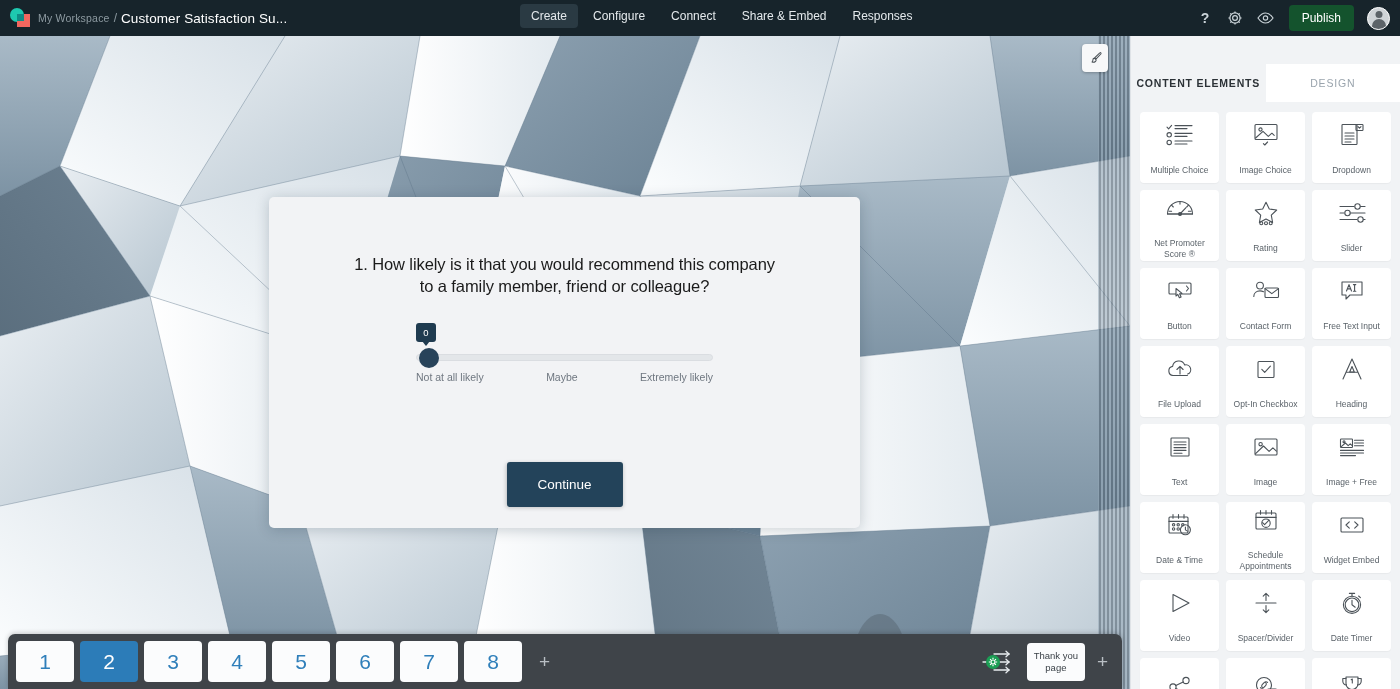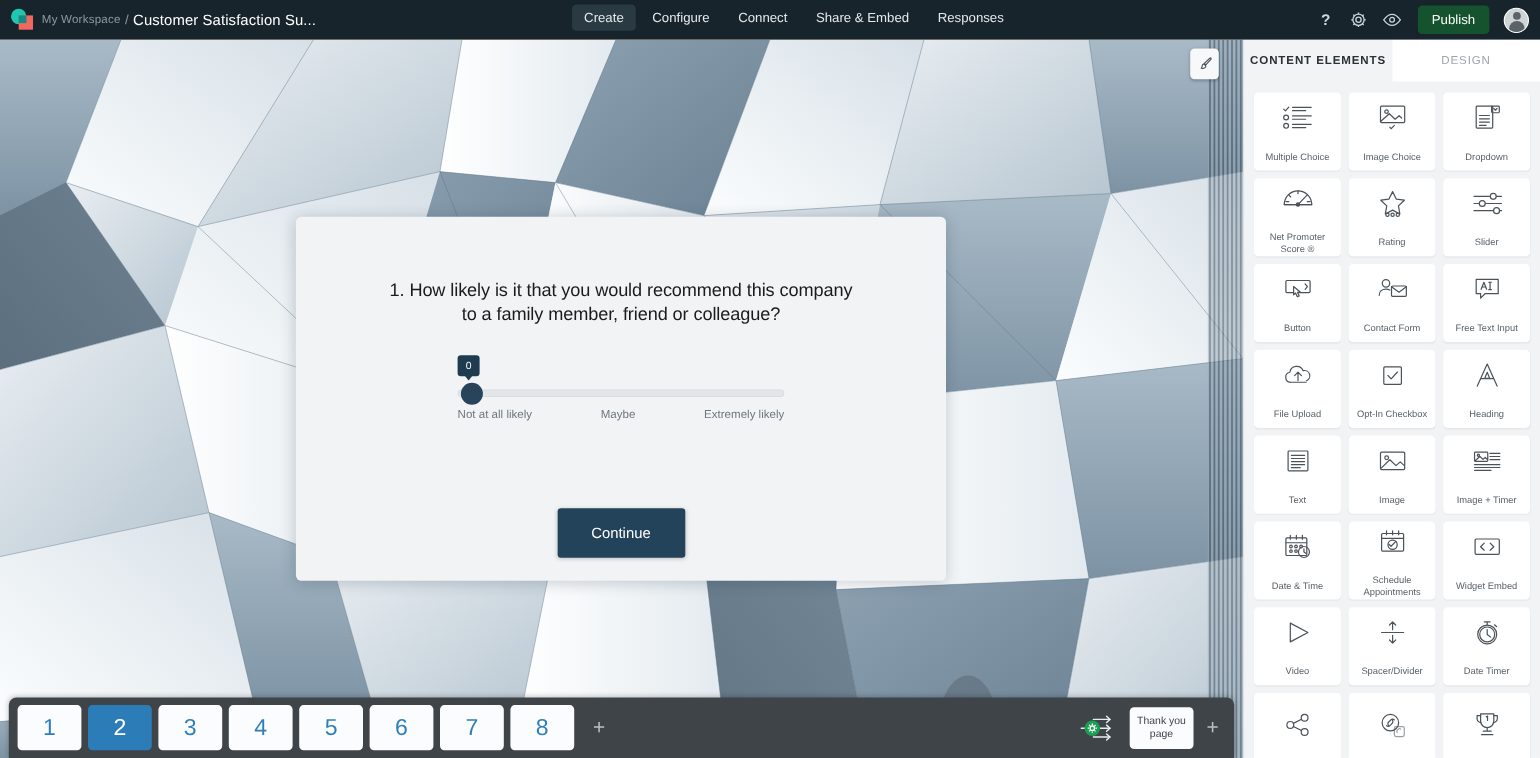--- a/index.html
+++ b/index.html
@@ -67,21 +67,21 @@
     width: 7px; height: 7px; border-radius: 50%; background: #5c6368;
   }
   .avatar::after {
     content: ""; position: absolute; left: 50%; top: 11px; transform: translateX(-50%);
     width: 14px; height: 11px; border-radius: 7px 7px 0 0; background: #5c6368;
   }
 
   
   .canvas {
     position: absolute; left: 0; top: 36px; width: 1130px; height: 653px;
-    overflow: hidden; background: #fdba74;
+    overflow: hidden; background: #4d7c0f;
   }
   .bg-photo { position: absolute; inset: 0; }
   .bg-photo svg { display: block; width: 1130px; height: 653px; }
 
   .brush-btn {
     position: absolute; right: 22px; top: 8px;
     width: 26px; height: 28px; background: #f7f8f9; border-radius: 4px;
     display: flex; align-items: center; justify-content: center;
     box-shadow: 0 1px 3px rgba(0,0,0,.25); cursor: pointer; z-index: 12;
   }
@@ -162,21 +162,21 @@
     font-size: 9.5px; color: #3c4349; line-height: 1.25; padding: 0 3px; cursor: pointer;
   }
   .add-end { color: #b9bfc4; font-size: 19px; cursor: pointer; line-height: 1; }
 
   
   .panel {
     position: absolute; right: 0; top: 36px; width: 270px; height: 653px;
     background: #f1f3f5; overflow: hidden;
     border-left: 1px solid #dfe3e7;
   }
-  .panel-tabs { display: flex; height: 38px; }
+  .panel-tabs { display: flex; height: 38px; margin-top: 28px; }
   .ptab {
     flex: 1; display: flex; align-items: center; justify-content: center;
     font-size: 10.5px; letter-spacing: .8px; cursor: pointer;
   }
   .ptab.active { background: #f1f3f5; color: #2b3136; font-weight: bold; }
   .ptab.inactive { background: #ffffff; color: #9aa4ad; }
   .grid {
     padding: 10px 9px 0 9px;
     display: grid; grid-template-columns: repeat(3, 1fr); gap: 7px;
   }
@@ -571,21 +571,21 @@
     <div class="el-card">
       <div class="el-ico">
         <svg width="30" height="24" viewBox="0 0 30 24" class="sk">
           <rect x="3.5" y="4" width="12" height="8.5" rx=".8"></rect>
           <circle cx="7" cy="6.8" r="1"></circle>
           <path d="M4 11.8 8.4 8l2.8 2.6 2-1.7 2 1.8"></path>
           <path d="M17.5 5.2h9M17.5 8h9M17.5 10.8h9"></path>
           <path d="M3.5 15.4h23M3.5 18h23M3.5 20.6h15"></path>
         </svg>
       </div>
-      <div class="el-label">Image + Timer</div>
+      <div class="el-label">Image + Free</div>
     </div>
 
     <div class="el-card">
       <div class="el-ico">
         <svg width="30" height="26" viewBox="0 0 30 26" class="sk">
           <rect x="4" y="5" width="19" height="16" rx="1"></rect>
           <path d="M4 9.4h19"></path>
           <path d="M8 2.6V6.2M13.5 2.6V6.2M19 2.6V6.2"></path>
           <circle cx="8.6" cy="12.8" r="1.2"></circle>
             <circle cx="13.2" cy="12.8" r="1.2"></circle>

